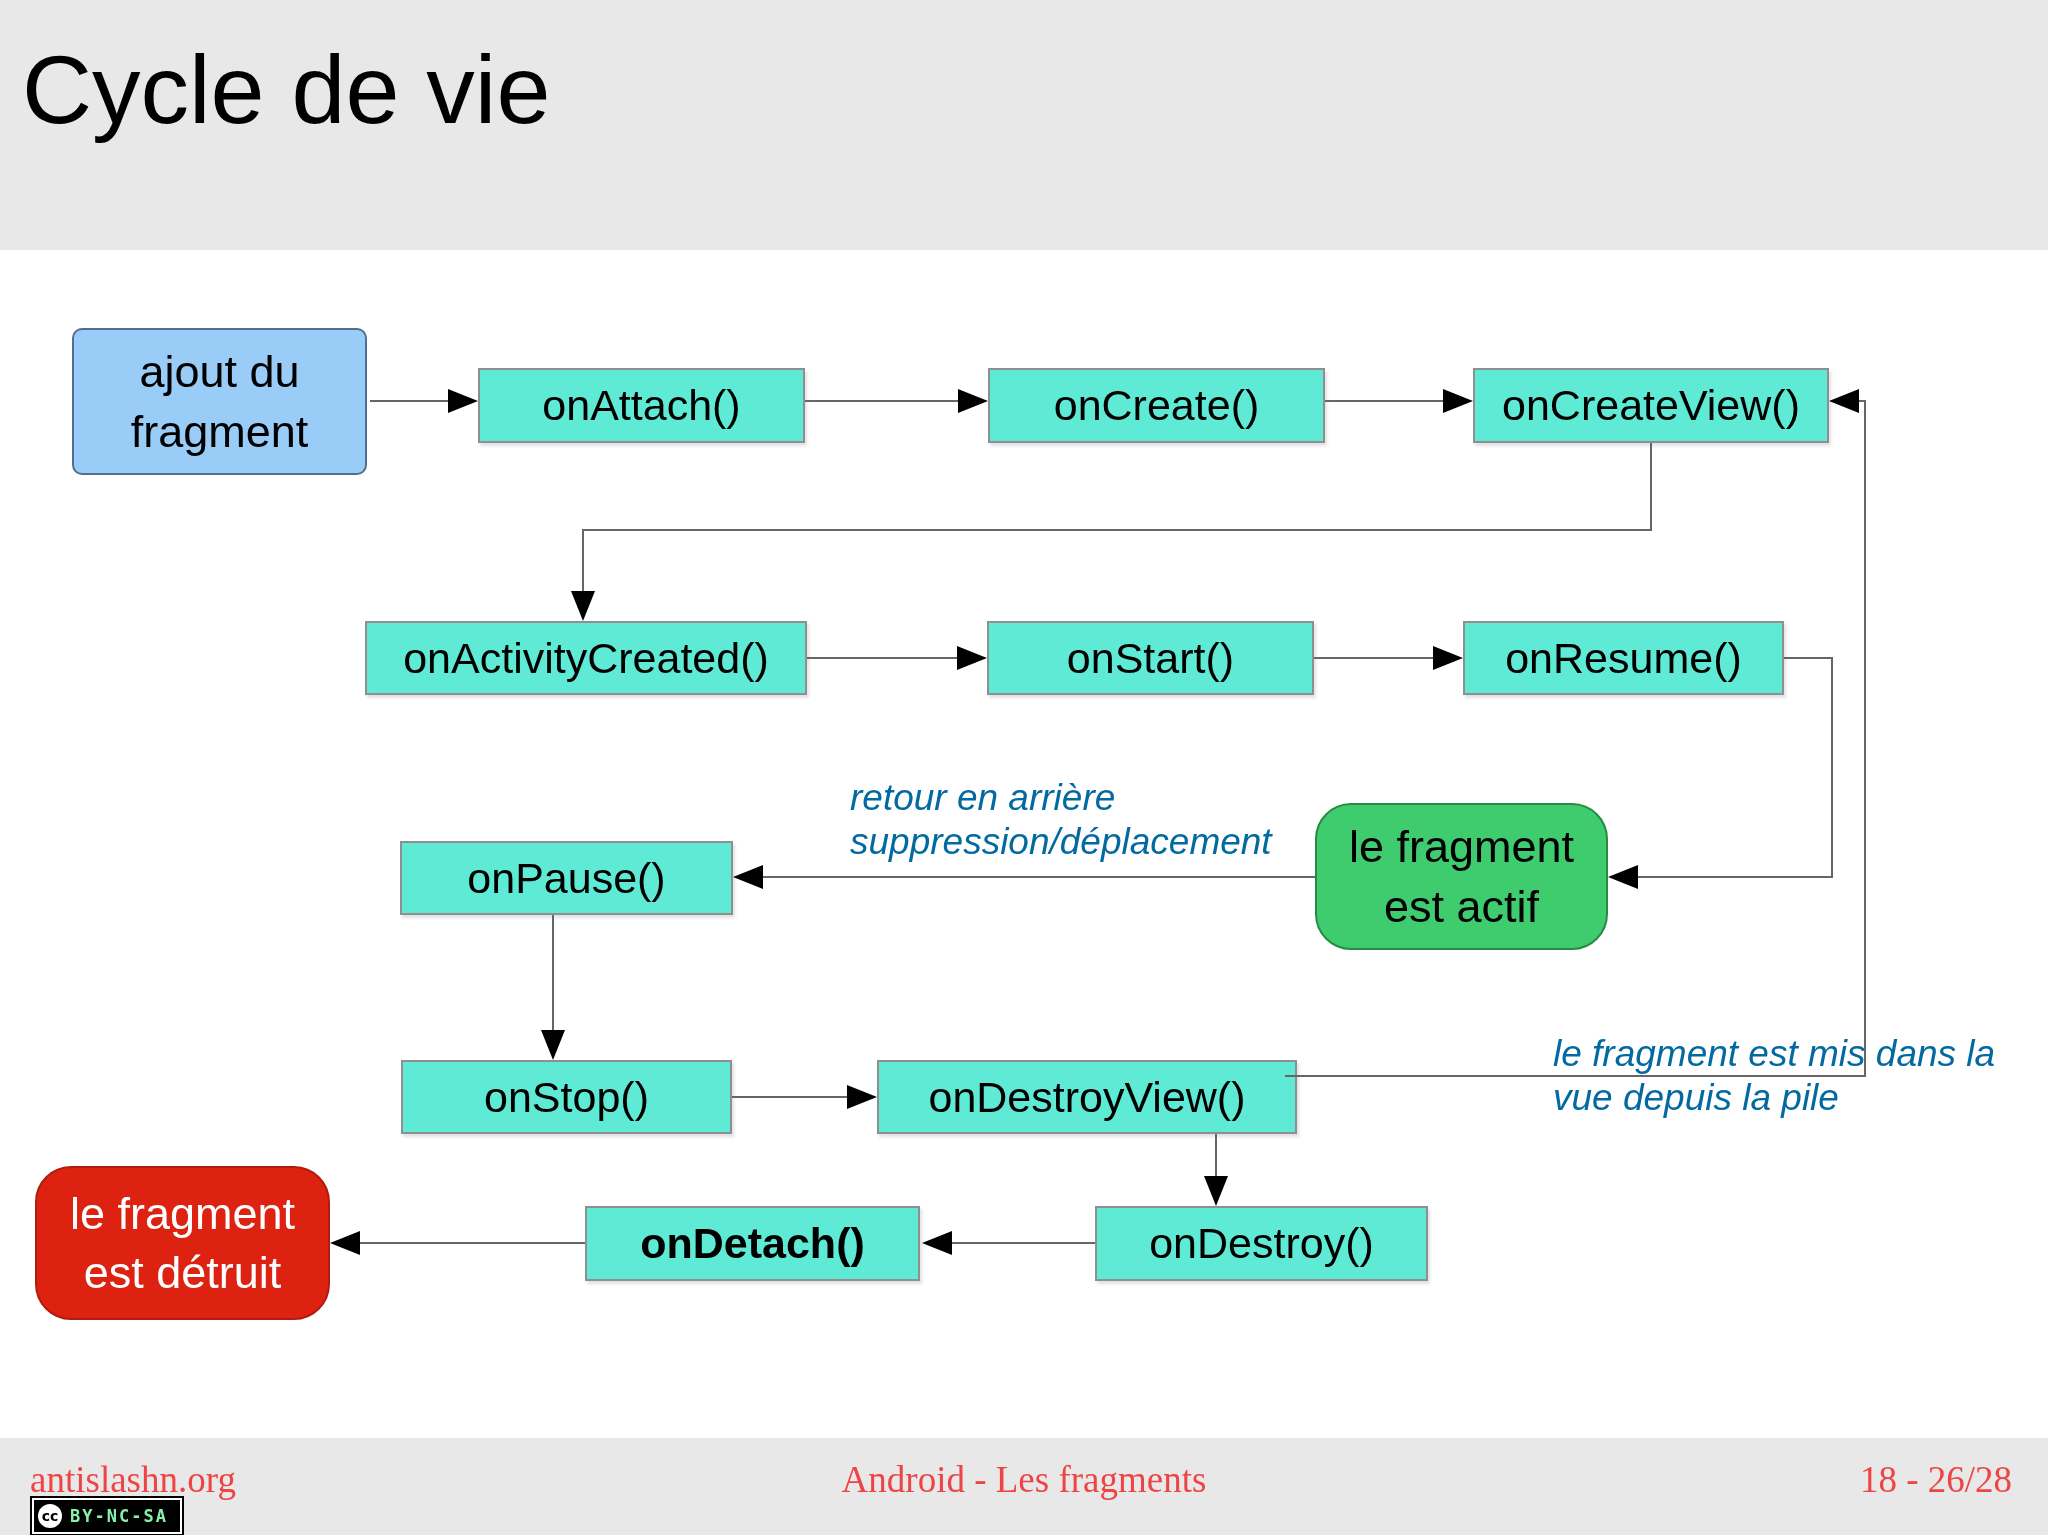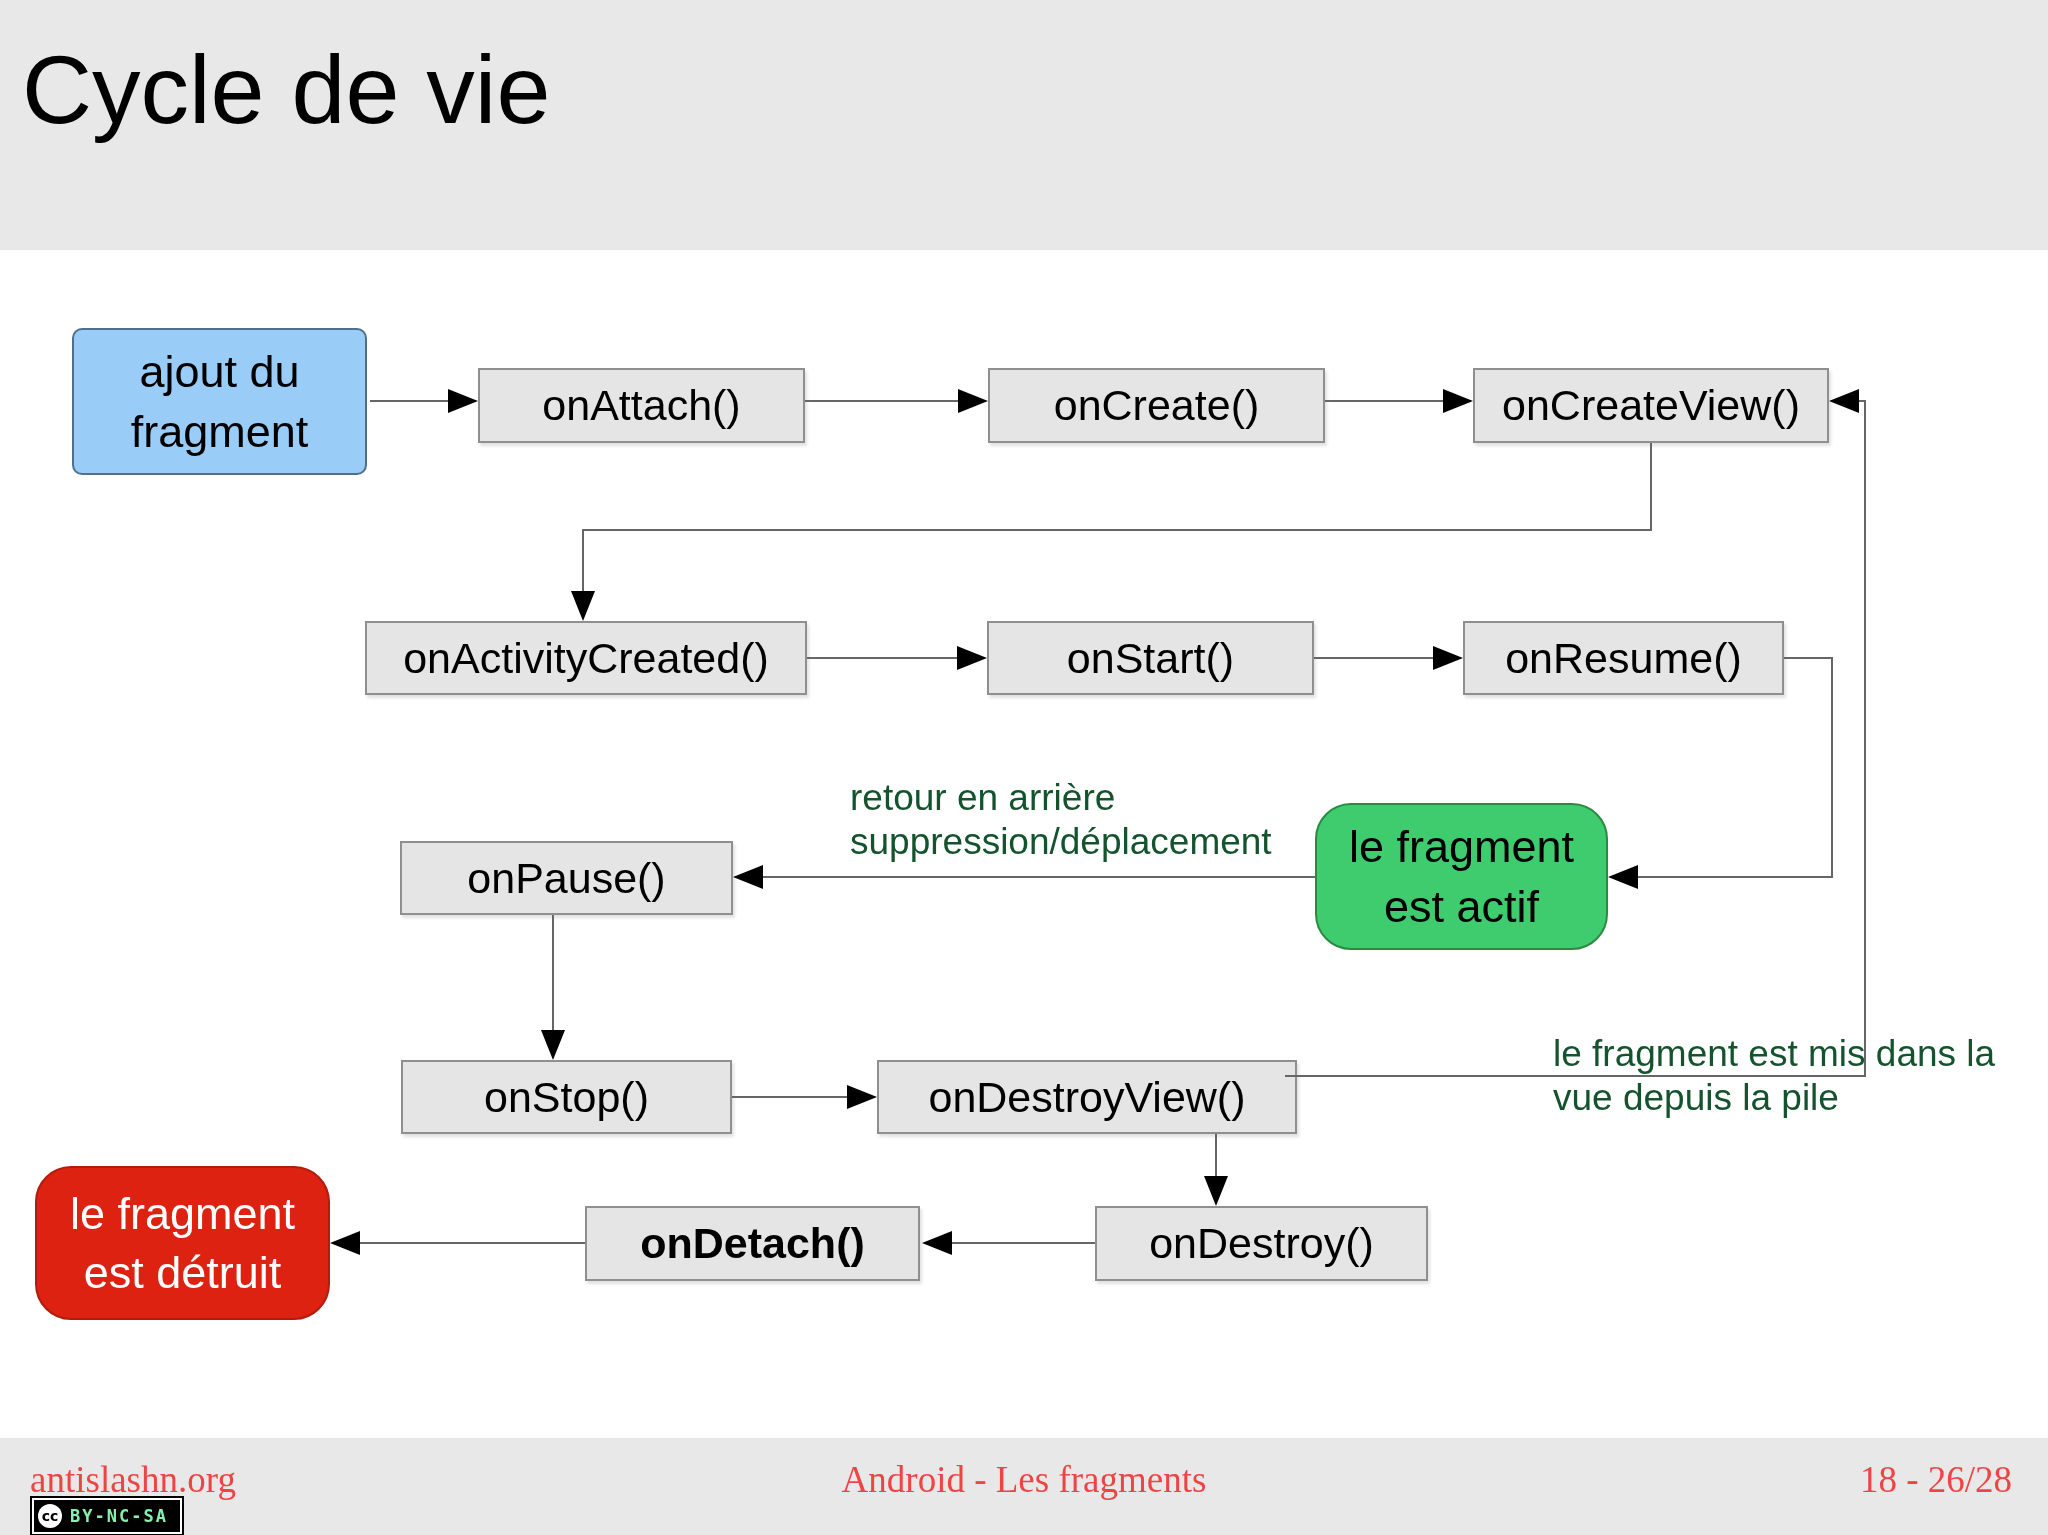--- a/index.html
+++ b/index.html
@@ -3,40 +3,40 @@
 <meta charset="utf-8">
 <style>
   html,body{margin:0;padding:0;background:#ffffff;}
   .slide{position:relative;width:2048px;height:1535px;background:#ffffff;
          font-family:"Liberation Sans",sans-serif;overflow:hidden;}
   .band{position:absolute;left:0;width:2048px;background:#e8e8e8;}
   .band.header{top:0;height:250px;}
   .band.footerband{top:1438px;height:97px;}
   .title{position:absolute;left:22px;top:34px;font-size:97px;color:#000;}
   
-  .pbox{position:absolute;box-sizing:border-box;background:#e5e5e5;border:2px solid #8f8f8f;
+  .pbox{position:absolute;box-sizing:border-box;background:#5eead4;border:2px solid #8f8f8f;
         box-shadow:2px 3px 3px rgba(0,0,0,0.12);
         display:flex;align-items:center;justify-content:center;
         font-size:43px;color:#000;}
   
   .rbox{position:absolute;box-sizing:border-box;border-radius:36px;
         display:flex;align-items:center;justify-content:center;text-align:center;
         font-size:45px;line-height:1.32;color:#000;white-space:pre-line;}
   .rbox.blue{background:#9accf8;border:2px solid #4f6f8f;}
   .rbox.green{background:#3ecc6e;border:2px solid #2a8a44;}
   .rbox.red{background:#dd2211;border:2px solid #b01c0d;color:#fff;}
   
   .hline{position:absolute;height:2px;background:#666;}
   .vline{position:absolute;width:2px;background:#666;}
   
   .ah{position:absolute;width:0;height:0;}
   .ah.r{border-top:12px solid transparent;border-bottom:12px solid transparent;border-left:30px solid #000;}
   .ah.l{border-top:12px solid transparent;border-bottom:12px solid transparent;border-right:30px solid #000;}
   .ah.d{border-left:12px solid transparent;border-right:12px solid transparent;border-top:30px solid #000;}
-  .note{position:absolute;font-size:37px;color:#14532d;white-space:pre-line;line-height:1.18;}
+  .note{position:absolute;font-size:37px;color:#0369a1;white-space:pre-line;line-height:1.18;font-style:italic;}
   
   .ftext{position:absolute;font-family:"Liberation Serif",serif;font-size:37px;color:#ef4444;top:1450px;margin-top:8px;}
   .ftext.left{left:30px;}
   .ftext.center{left:0;width:2048px;text-align:center;}
   .ftext.right{right:36px;}
   .cc-badge{position:absolute;left:30px;top:1496px;border:2px solid #000;background:#fff;
             padding:2px;display:inline-flex;}
   .cc-inner{background:#000;display:flex;align-items:center;gap:8px;padding:2px 12px 2px 4px;height:28px;}
   .cc-circle{width:24px;height:24px;border-radius:50%;background:#fff;color:#000;
              font-size:14px;font-weight:bold;display:flex;align-items:center;justify-content:center;

